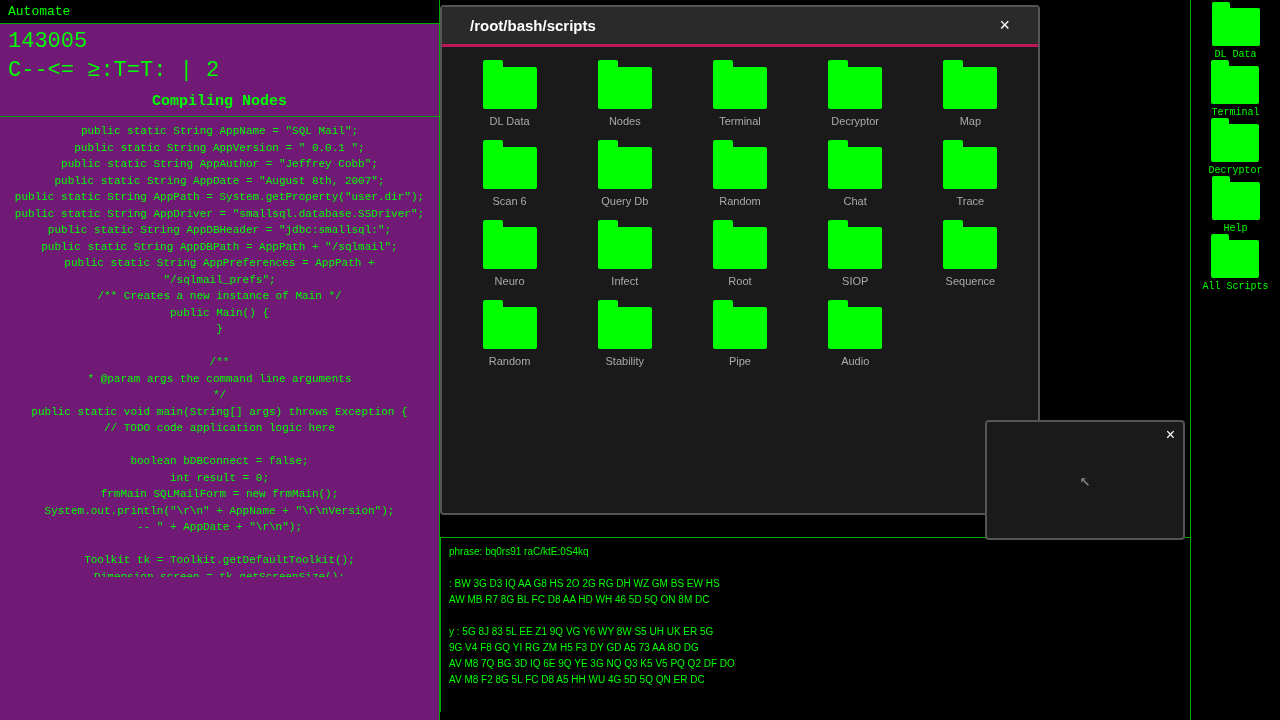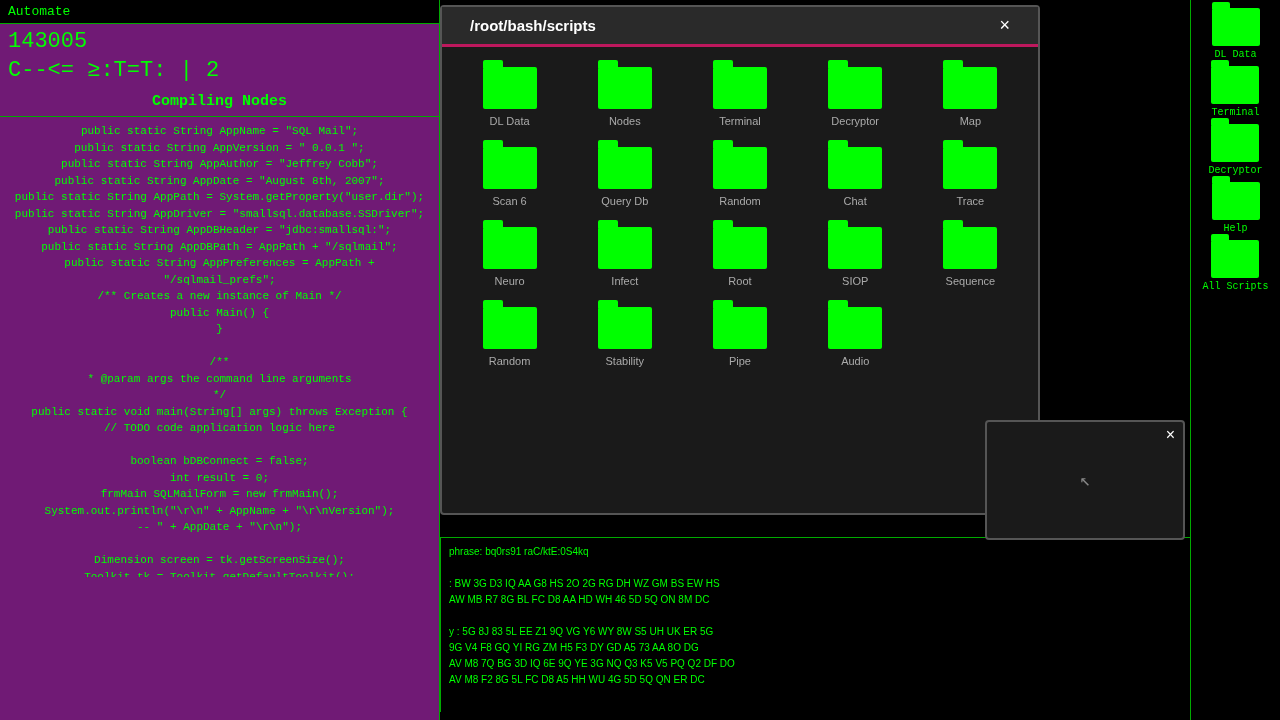--- a/index.html
+++ b/index.html
@@ -270,22 +270,22 @@
       <div> */</div>
       <div>public static void main(String[] args) throws Exception {</div>
       <div>    // TODO code application logic here</div>
       <div>&nbsp;</div>
       <div>    boolean bDBConnect = false;</div>
       <div>    int result = 0;</div>
       <div>    frmMain SQLMailForm = new frmMain();</div>
       <div>    System.out.println("\r\n" + AppName + "\r\nVersion");</div>
       <div>-- " + AppDate + "\r\n");</div>
       <div>&nbsp;</div>
+      <div>    Toolkit tk = Toolkit.getDefaultToolkit();</div>
       <div>    Dimension screen = tk.getScreenSize();</div>
-      <div>    Toolkit tk = Toolkit.getDefaultToolkit();</div>
     </div>
 </div>
 
 <div id="main-dialog">
   <div id="dialog-title-bar">
     <span id="dialog-title">/root/bash/scripts</span>
     <button id="close-btn">×</button>
   </div>
   <div id="folders-grid">
   <div class="folder-item">

